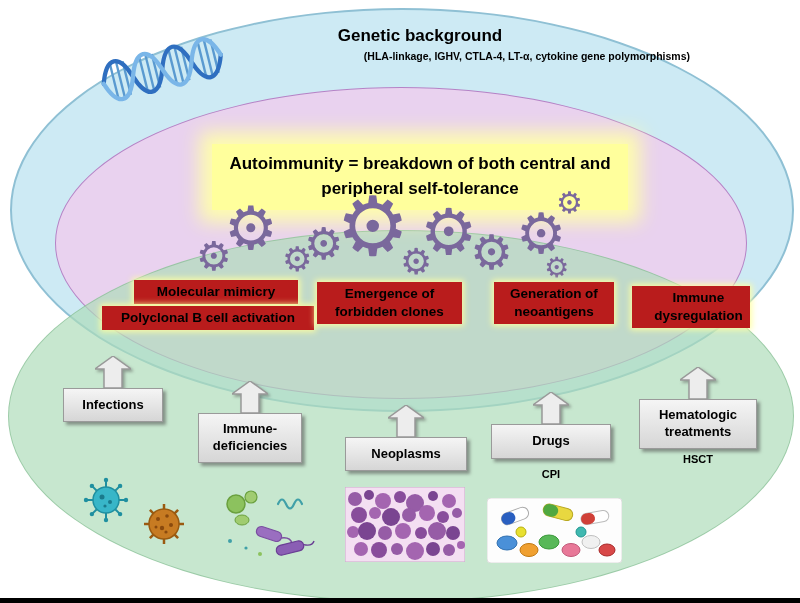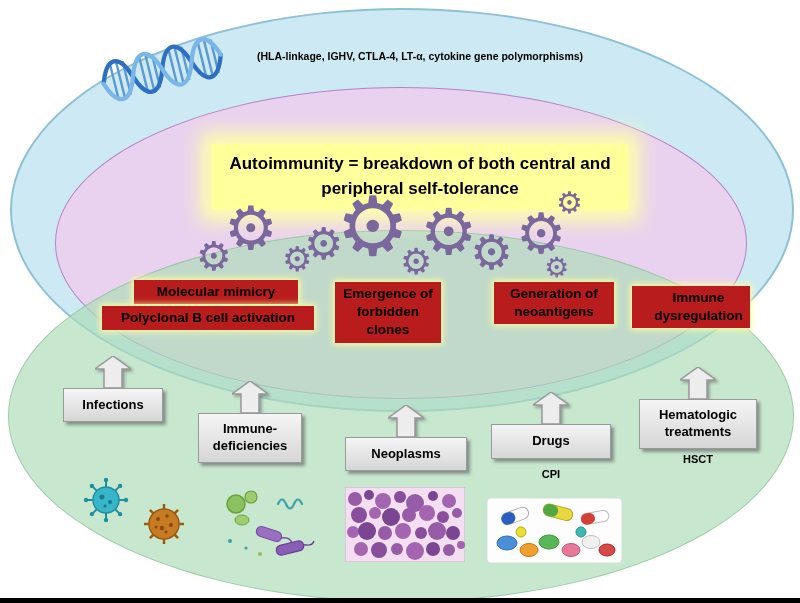--- a/index.html
+++ b/index.html
@@ -3,21 +3,21 @@
 <meta charset="utf-8">
 <style>
   html,body{margin:0;padding:0;background:#fff;}
   #canvas{position:relative;width:800px;height:603px;background:#ffffff;overflow:hidden;
           font-family:"Liberation Sans",sans-serif;color:#000;}
   .ellipse{position:absolute;border-radius:50%;}
   .el-genetic{left:10px;top:8px;width:780px;height:400px;background:#cdeaf4;border:2px solid #8fc0d4;}
   .el-auto{left:55px;top:87px;width:690px;height:310px;background:rgba(236,207,238,0.92);border:1.5px solid #b583c6;}
   .el-causes{left:8px;top:230px;width:784px;height:370px;background:rgba(173,219,184,0.68);border:1.5px solid rgba(120,180,135,0.55);}
   .title{position:absolute;left:200px;top:26px;width:440px;text-align:center;font-weight:bold;font-size:17px;}
-  .subtitle{position:absolute;left:150px;top:50px;width:540px;text-align:center;font-weight:bold;font-size:10.5px;}
+  .subtitle{position:absolute;left:150px;top:50px;width:540px;text-align:right;font-weight:bold;font-size:10.5px;}
   .auto-box{position:absolute;left:212px;top:112px;width:416px;height:66px;background:#ffff9c;
             box-shadow:0 0 18px 12px rgba(255,255,170,0.95);display:flex;align-items:center;justify-content:center;
             text-align:center;font-weight:bold;font-size:17px;line-height:1.45;padding:0 14px;box-sizing:border-box;margin-top:32px;}
   .gear{position:absolute;color:#7a689c;line-height:1;font-family:"DejaVu Sans",sans-serif;user-select:none;}
   .mech{position:absolute;background:#b91c1c;font-weight:bold;font-size:13.5px;text-align:center;
         padding:3px 4px;box-sizing:border-box;line-height:1.35;box-shadow:0 0 6px 2px rgba(255,255,160,0.9);}
   .cause-box{position:absolute;background:linear-gradient(180deg,#f5f5f5,#d6d6d6);border:1px solid #9a9a9a;
              box-shadow:3px 3px 3px rgba(80,80,80,0.55);display:flex;align-items:center;justify-content:center;
              text-align:center;font-weight:bold;font-size:13px;line-height:1.3;padding:2px 5px;box-sizing:border-box;}
   .arrow{position:absolute;filter:drop-shadow(2px 2px 1.5px rgba(80,80,80,0.5));}
@@ -46,39 +46,40 @@
         <line x1="76" y1="11" x2="76" y2="49"></line>
         <line x1="82" y1="14" x2="82" y2="46"></line>
       <line x1="98" y1="14" x2="98" y2="46"></line>
         <line x1="104" y1="11" x2="104" y2="49"></line>
         <line x1="110" y1="14" x2="110" y2="46"></line>
     </g>
     <path d="M4,30 C12,6 24,6 32,30 C40,54 52,54 60,30 C68,6 80,6 88,30 C96,54 108,54 116,30" fill="none" stroke="#2f6fc0" stroke-width="4" stroke-linecap="round"></path>
     <path d="M4,30 C12,54 24,54 32,30 C40,6 52,6 60,30 C68,54 80,54 88,30 C96,6 108,6 116,30" fill="none" stroke="#7ab6e8" stroke-width="4" stroke-linecap="round"></path>
   </svg>
 
+  <div class="title">Genetic background</div>
   <div class="subtitle">(HLA-linkage, IGHV, CTLA-4, LT-α, cytokine gene polymorphisms)</div>
 
   <div class="auto-box">Autoimmunity = breakdown of both central and peripheral self-tolerance</div>
 
   <span class="gear" style="left:196px;top:236px;font-size:40px;">⚙</span>
   <span class="gear" style="left:224px;top:198px;font-size:60px;">⚙</span>
   <span class="gear" style="left:282px;top:242px;font-size:34px;">⚙</span>
   <span class="gear" style="left:304px;top:222px;font-size:44px;">⚙</span>
   <span class="gear" style="left:336px;top:186px;font-size:82px;">⚙</span>
   <span class="gear" style="left:400px;top:244px;font-size:36px;">⚙</span>
   <span class="gear" style="left:420px;top:200px;font-size:64px;">⚙</span>
   <span class="gear" style="left:470px;top:228px;font-size:48px;">⚙</span>
   <span class="gear" style="left:516px;top:206px;font-size:56px;">⚙</span>
   <span class="gear" style="left:556px;top:188px;font-size:30px;">⚙</span>
   <span class="gear" style="left:544px;top:254px;font-size:28px;">⚙</span>
 
   <div class="mech" style="left:134px;top:280px;width:164px;">Molecular mimicry</div>
   <div class="mech" style="left:102px;top:306px;width:212px;">Polyclonal B cell activation</div>
-  <div class="mech" style="left:335px;top:282px;width:106px;">Emergence of forbidden clones</div>
+  <div class="mech" style="left:317px;top:282px;width:145px;">Emergence of forbidden clones</div>
   <div class="mech" style="left:494px;top:282px;width:120px;">Generation of neoantigens</div>
   <div class="mech" style="left:632px;top:286px;width:118px;padding-left:19px;">Immune dysregulation</div>
 
   <svg class="arrow" style="left:95px;top:356px;" width="36" height="32" viewBox="0 0 36 32">
     <polygon points="18,0 36,13 27,13 27,32 9,32 9,13 0,13" fill="#ededed" stroke="#999" stroke-width="1.5"></polygon>
     </svg>
   <svg class="arrow" style="left:232px;top:381px;" width="36" height="32" viewBox="0 0 36 32">
     <polygon points="18,0 36,13 27,13 27,32 9,32 9,13 0,13" fill="#ededed" stroke="#999" stroke-width="1.5"></polygon>
     </svg>
   <svg class="arrow" style="left:388px;top:405px;" width="36" height="32" viewBox="0 0 36 32">

